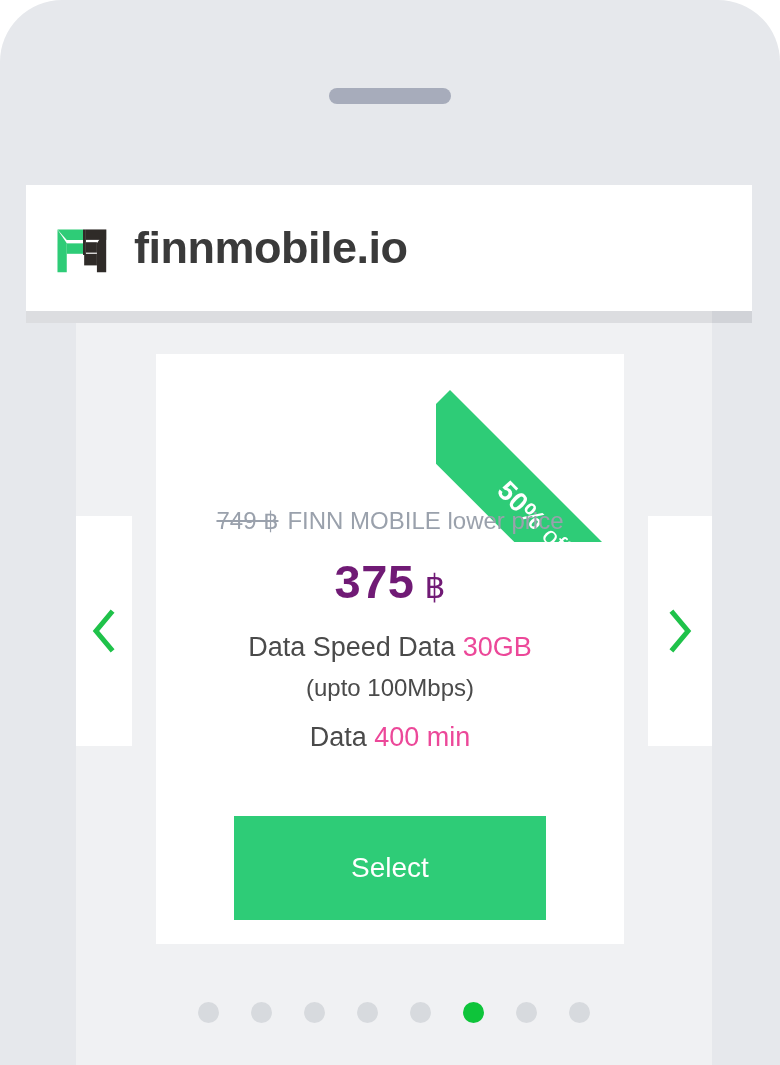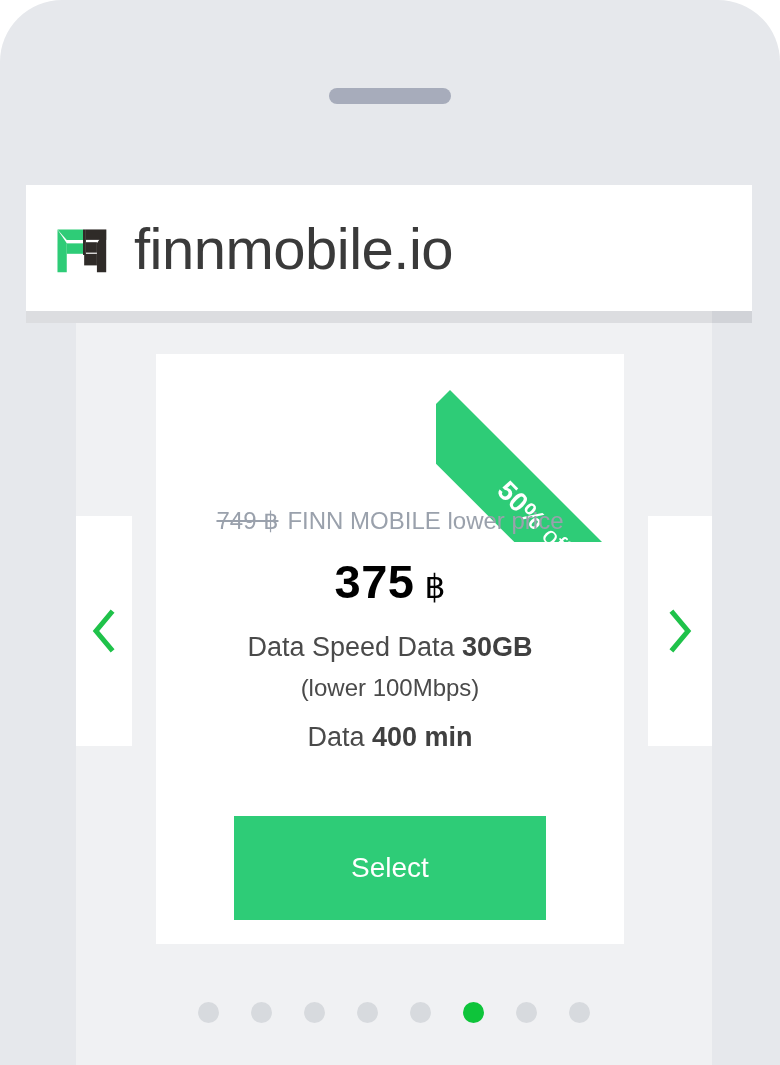--- a/index.html
+++ b/index.html
@@ -56,23 +56,23 @@
     align-items: center;
     gap: 22px;
   }
   .logo-mark {
     width: 58px;
     height: 58px;
     display: block;
     flex: 0 0 auto;
   }
   .brand-name {
-    font-size: 58px;
+    font-size: 45px;
     color: #3a3a3a;
-    font-weight: 400;
+    font-weight: 700;
     letter-spacing: -0.5px;
     white-space: nowrap;
   }
 
   
   .header-shadow-band {
     position: absolute;
     left: 26px;
     top: 311px;
     width: 726px;
@@ -198,21 +198,21 @@
     text-decoration: line-through;
   }
   .price-compare .lbl { margin-left: 9px; }
 
   .price-main {
     position: absolute;
     top: 200px;
     left: 0;
     width: 100%;
     text-align: center;
-    color: #000000;
+    color: #701a75;
     white-space: nowrap;
   }
   .price-amount {
     font-size: 47px;
     font-weight: 700;
     letter-spacing: 0.5px;
   }
   .price-currency {
     font-size: 33px;
     font-weight: 400;
@@ -223,21 +223,21 @@
     position: absolute;
     left: 0;
     width: 100%;
     text-align: center;
     color: #4a4a4a;
     white-space: nowrap;
   }
   .detail-data   { top: 278px; font-size: 27px; font-weight: 400; }
   .detail-speed  { top: 320px; font-size: 24px; font-weight: 400; color: #4a4a4a; }
   .detail-call   { top: 368px; font-size: 27px; font-weight: 400; }
-  .detail-line b { font-weight: 700; color: #404040; }
+  .detail-line b { font-weight: 400; color: #ec4899; }
 
   .select-button {
     position: absolute;
     left: 78px;
     top: 462px;
     width: 312px;
     height: 104px;
     background: #2ecc77;
     color: #ffffff;
     font-size: 28px;
@@ -329,21 +329,21 @@
     </div>
 
     <div class="price-main">
       <span class="price-amount">375</span><span class="price-currency">฿</span>
     </div>
 
     <div class="detail-line detail-data">
       <span>Data Speed Data </span><b>30GB</b>
     </div>
 
-    <div class="detail-line detail-speed">(lower 100Mbps)</div>
+    <div class="detail-line detail-speed">(upto 100Mbps)</div>
 
     <div class="detail-line detail-call">
       <span>Data </span><b>400 min</b>
     </div>
 
     <button class="select-button">Select</button>
   </div>
 
   <div class="pager">
     <span class="dot"></span>

